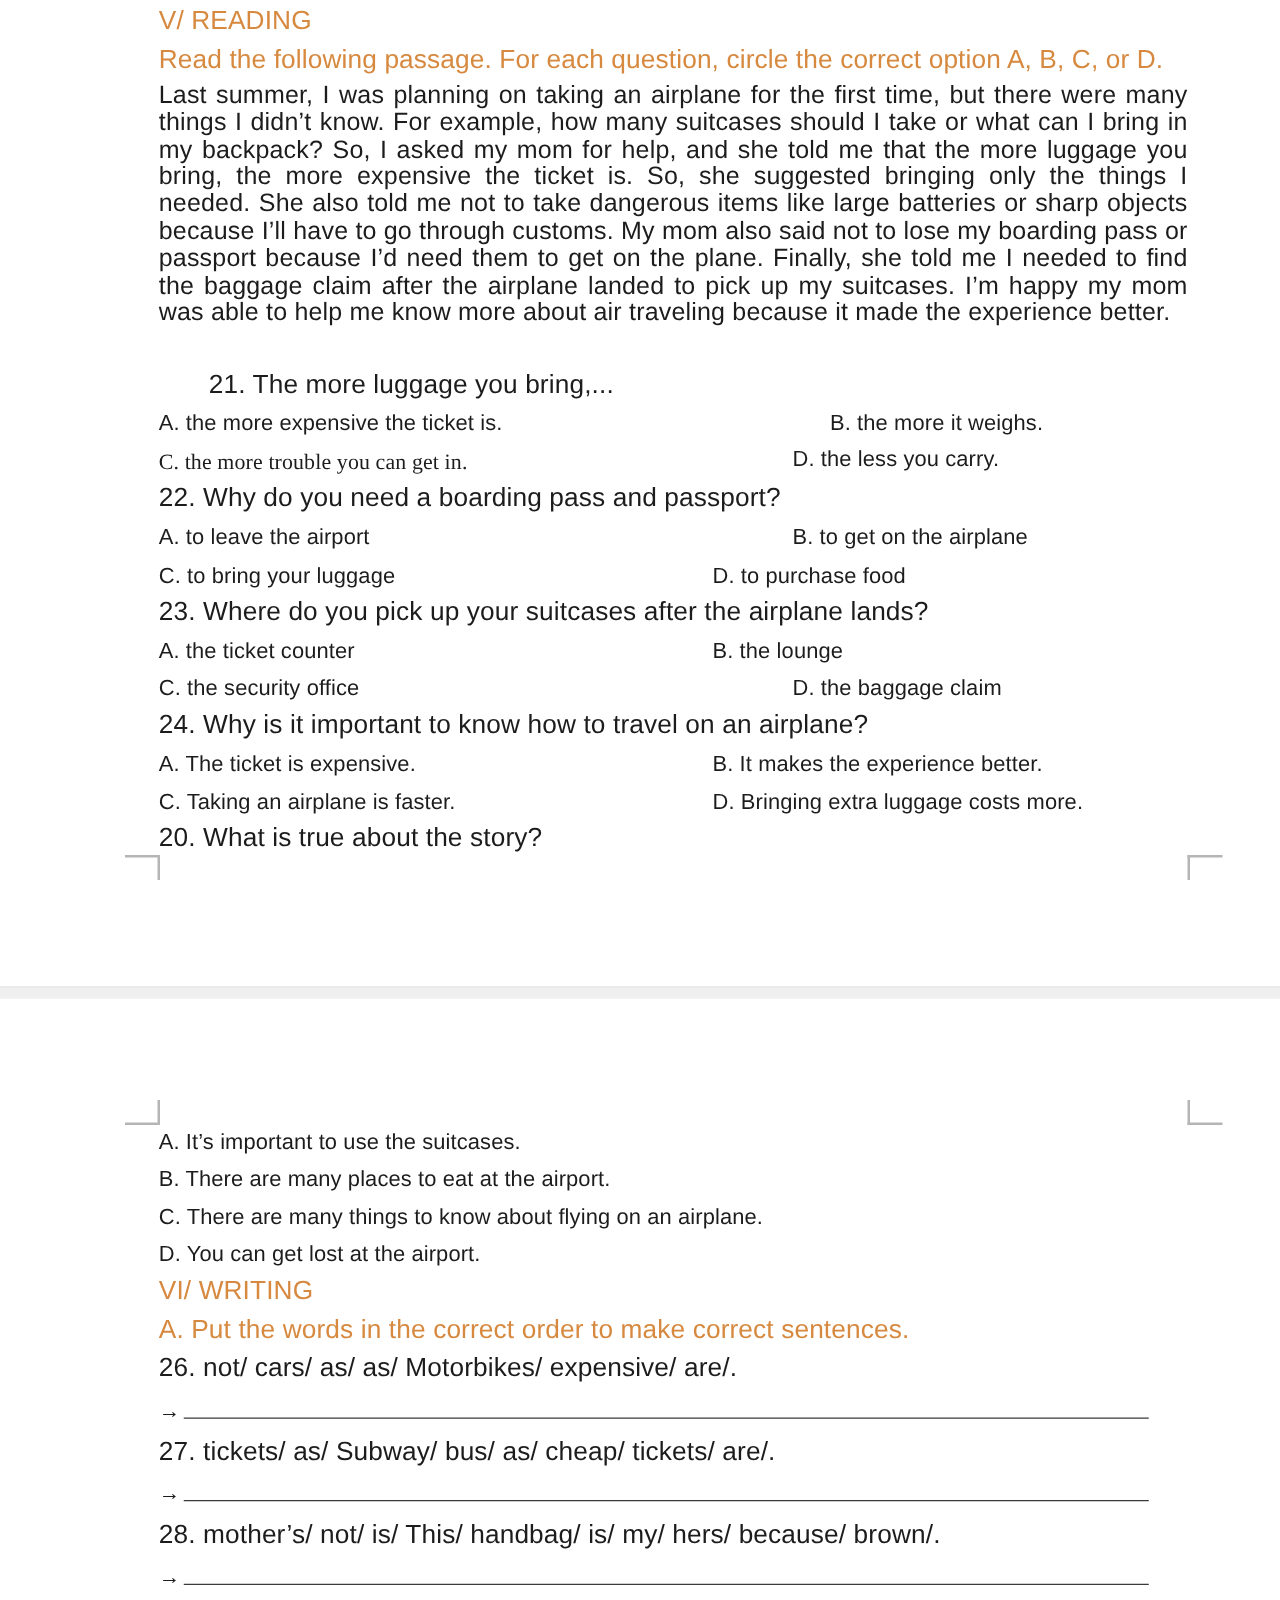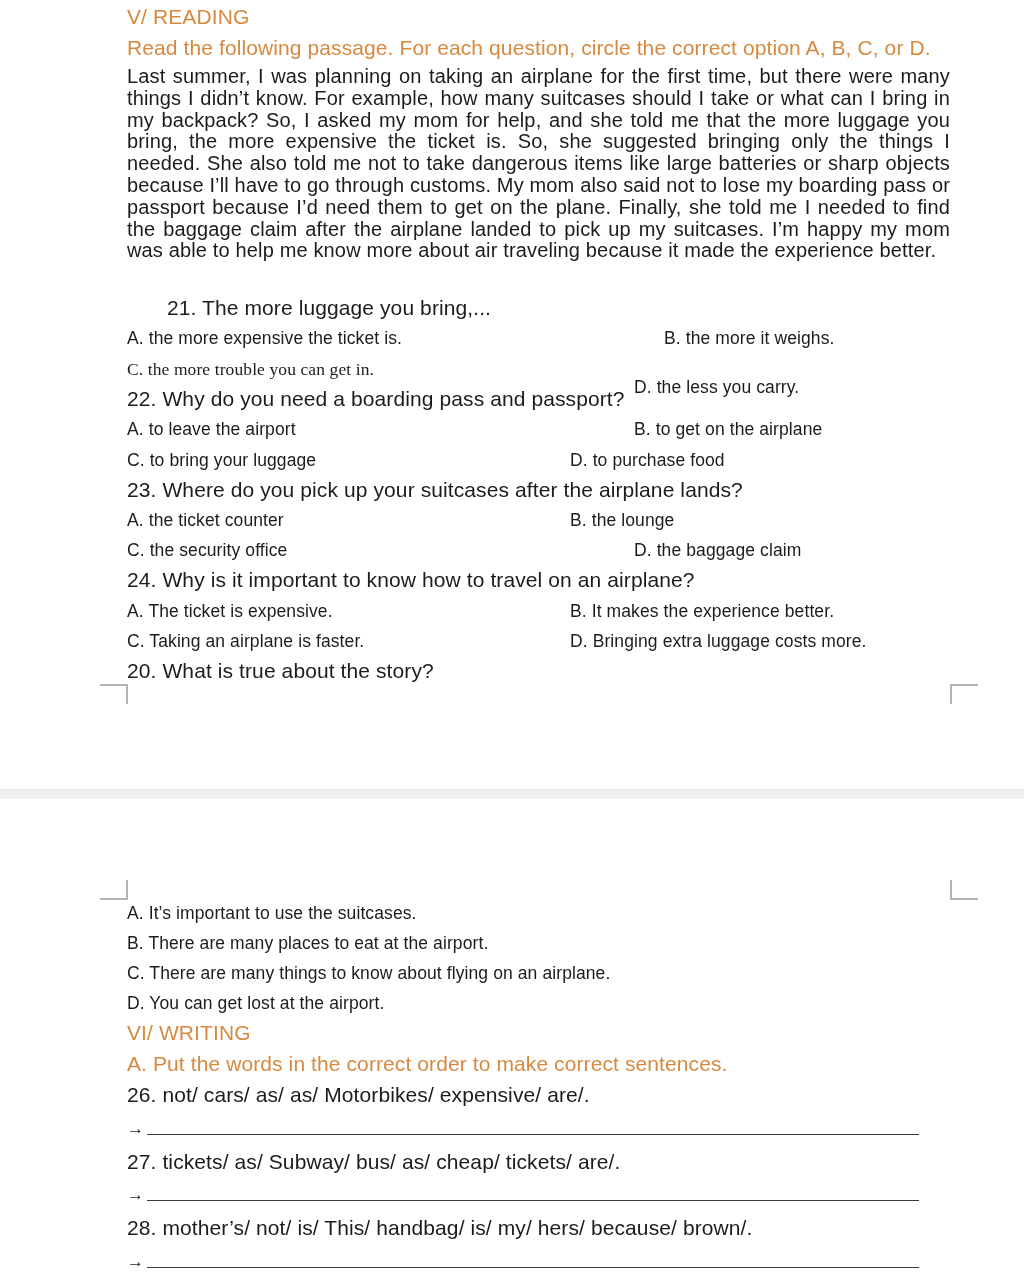--- a/index.html
+++ b/index.html
@@ -37,21 +37,21 @@
 
 <div class="line orange" style="top:6px;">V/ READING</div>
 <div class="line orange" style="top:37px;">Read the following passage. For each question, circle the correct option A, B, C, or D.</div>
 
 <div class="passage">Last summer, I was planning on taking an airplane for the first time, but there were many things I didn’t know. For example, how many suitcases should I take or what can I bring in my backpack? So, I asked my mom for help, and she told me that the more luggage you bring, the more expensive the ticket is. So, she suggested bringing only the things I needed. She also told me not to take dangerous items like large batteries or sharp objects because I’ll have to go through customs. My mom also said not to lose my boarding pass or passport because I’d need them to get on the plane. Finally, she told me I needed to find the baggage claim after the airplane landed to pick up my suitcases. I’m happy my mom was able to help me know more about air traveling because it made the experience better.</div>
 
 <div class="line" style="top:297px;margin-left:40px;">21. The more luggage you bring,...</div>
 <div class="opt" style="left:127px; top:327px;">A. the more expensive the ticket is.</div>
 <div class="opt" style="left:652px; top:327px;margin-left:12px;">B. the more it weighs.</div>
 <div class="opt" style="left:127px; top:358px;font-family:Liberation Serif, serif;">C. the more trouble you can get in.</div>
-<div class="opt" style="left:634px; top:376px;">D. the less you carry.</div>
+<div class="opt" style="left:634px; top:356px;">D. the less you carry.</div>
 
 <div class="line" style="top:388px;">22. Why do you need a boarding pass and passport?</div>
 <div class="opt" style="left:127px; top:418px;">A. to leave the airport</div>
 <div class="opt" style="left:634px; top:418px;">B. to get on the airplane</div>
 <div class="opt" style="left:127px; top:449px;">C. to bring your luggage</div>
 <div class="opt" style="left:570px; top:449px;">D. to purchase food</div>
 
 <div class="line" style="top:479px;">23. Where do you pick up your suitcases after the airplane lands?</div>
 <div class="opt" style="left:127px; top:509px;">A. the ticket counter</div>
 <div class="opt" style="left:570px; top:509px;">B. the lounge</div>

